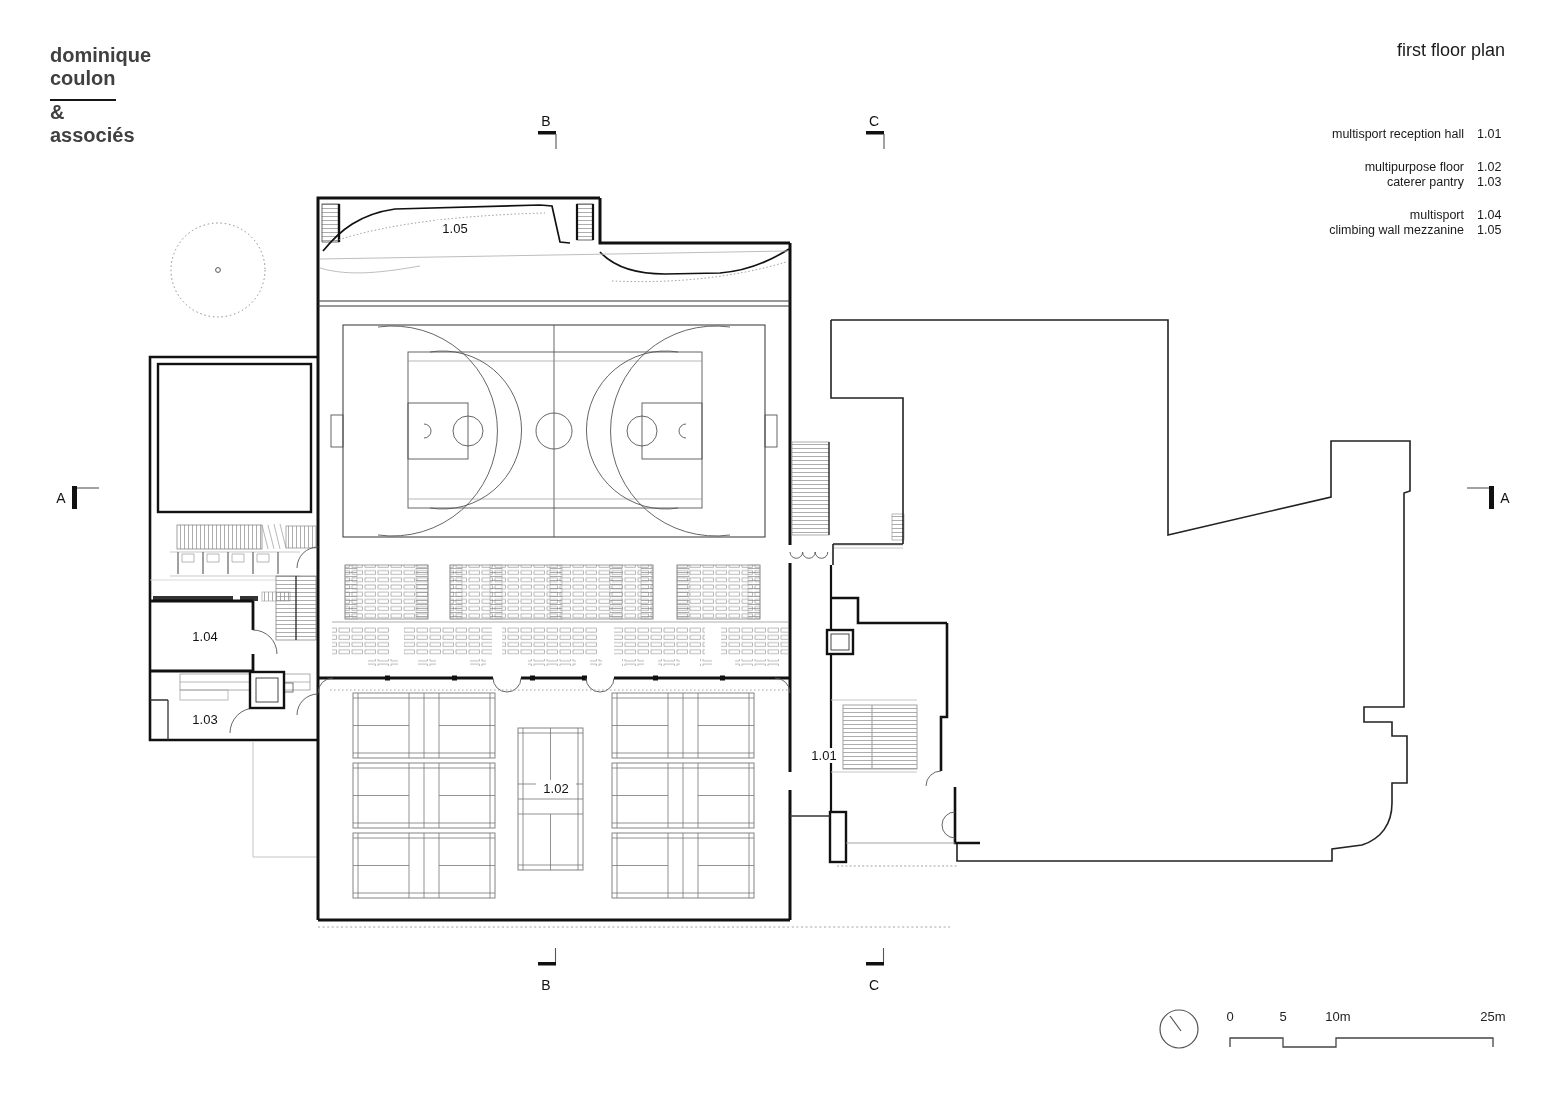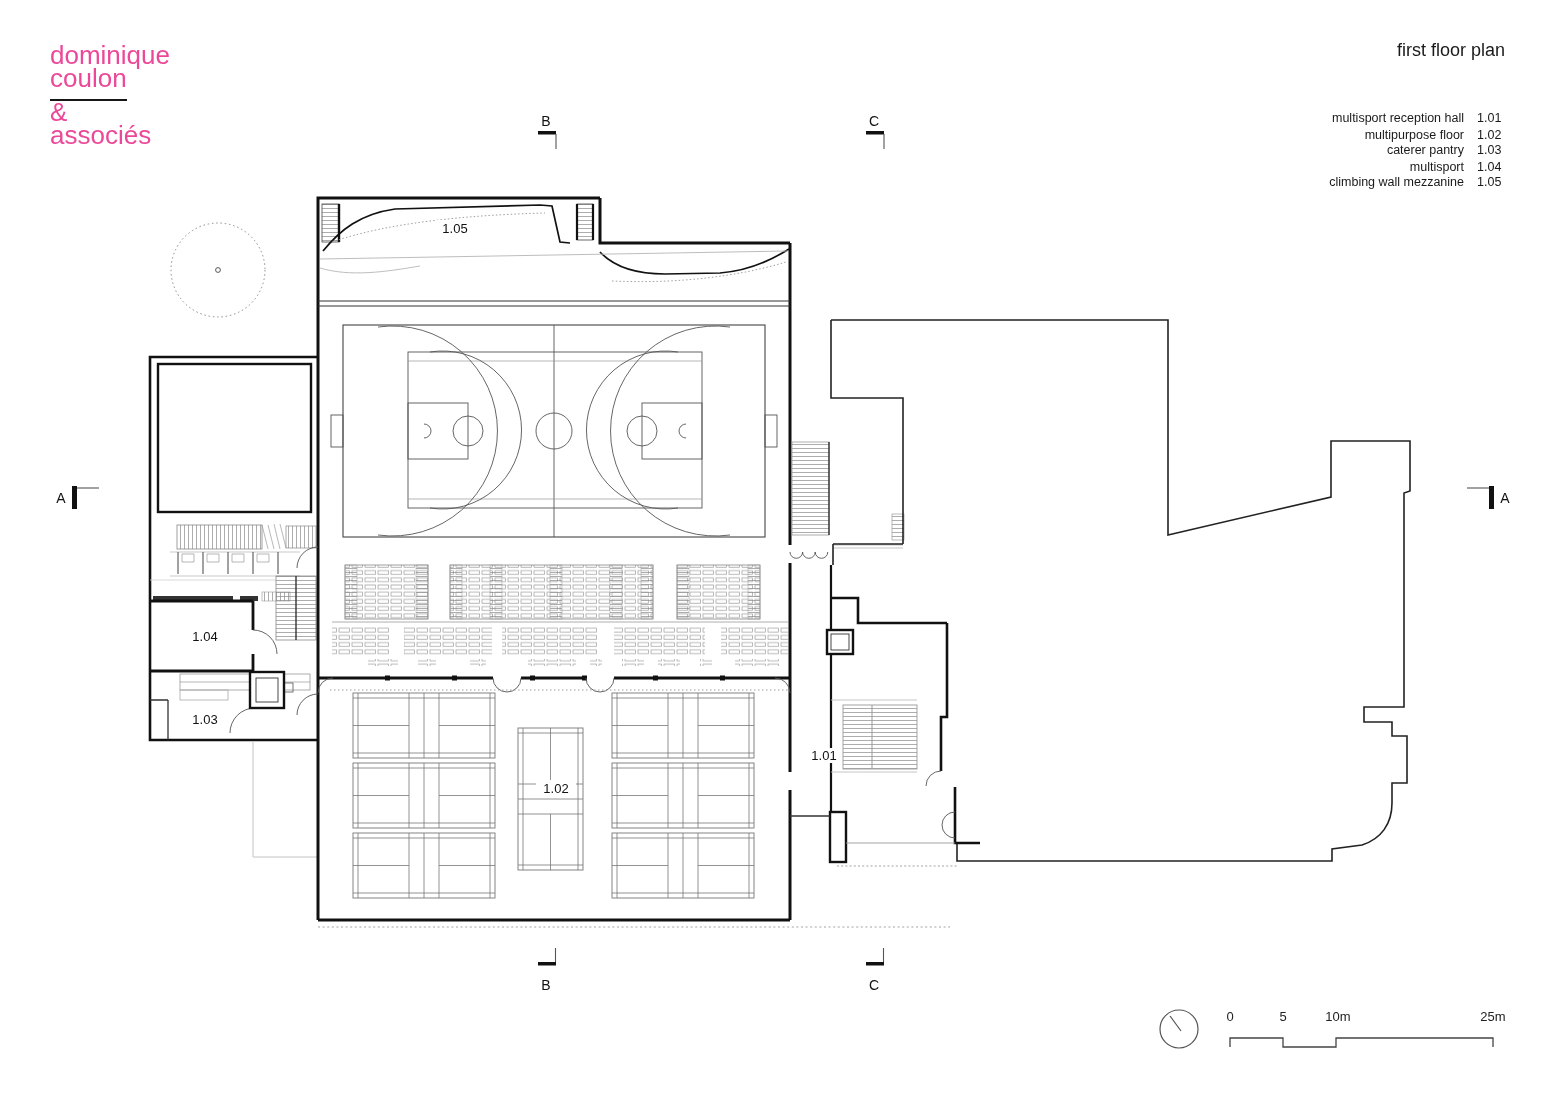--- a/index.html
+++ b/index.html
@@ -1,26 +1,26 @@
 <!DOCTYPE html>
 <html><head>
 <meta charset="utf-8">
 <style>
   html,body{margin:0;padding:0;background:#e8e8e8;}
   .sheet{position:relative;width:1557px;height:1100px;background:#ffffff;overflow:hidden;
          font-family:"Liberation Sans", sans-serif;color:#1c1c1c;}
   .plan-svg{position:absolute;left:0;top:0;}
   
-  .logo{position:absolute;left:50px;top:44px;font-weight:normal;font-size:26px;line-height:23px;color:#ec4899;}
+  .logo{position:absolute;left:50px;top:44px;font-weight:bold;font-size:20px;line-height:23px;color:#404040;}
   .logo .ul{display:inline-block;border-bottom:2.5px solid #161616;padding-bottom:9px;}
   
   .plan-title{position:absolute;right:52px;top:40px;font-size:18px;color:#1a1a1a;text-align:right;}
   
   .legend{position:absolute;right:52px;top:108px;width:270px;font-size:12.5px;color:#1a1a1a;}
-  .lg-row{display:flex;align-items:baseline;margin-top:3px;}
+  .lg-row{display:flex;align-items:baseline;margin-top:19px;}
   .lg-row.gap{margin-top:1px;}
   .lg-name{flex:1;text-align:right;}
   .lg-code{width:28px;margin-left:13px;text-align:left;}
   
   .project-title{position:absolute;left:50px;top:1012px;font-size:21.5px;color:#222;letter-spacing:.2px;}
   svg text{font-family:"Liberation Sans", sans-serif;}
 </style>
 </head>
 <body>
 

